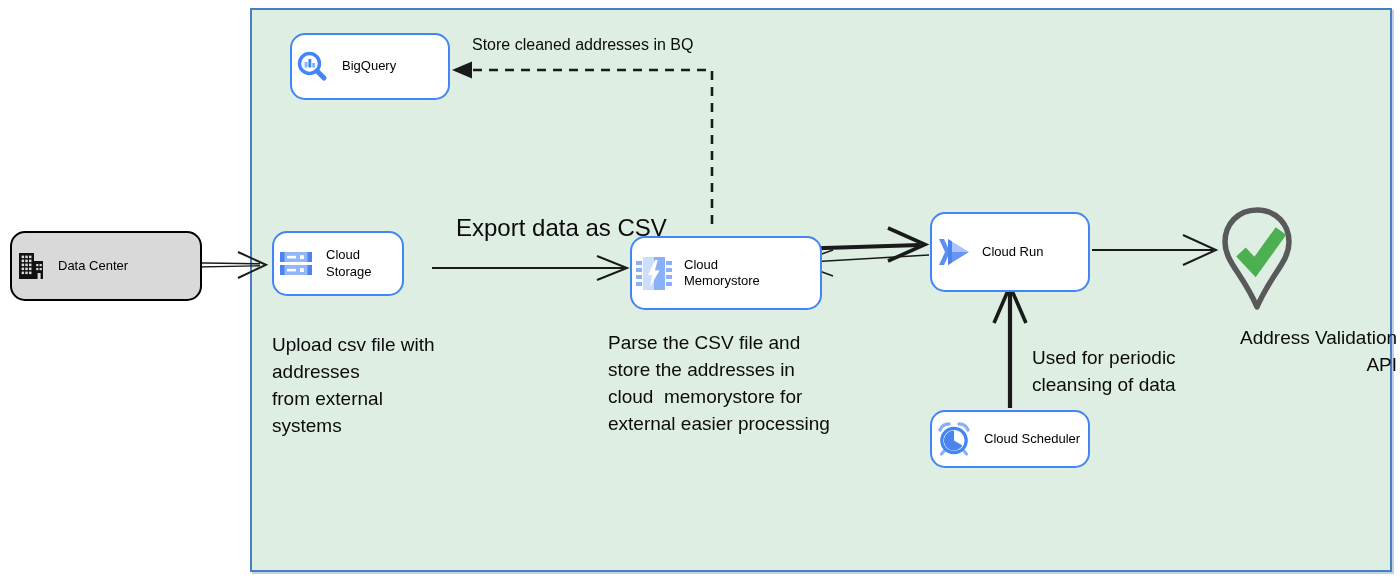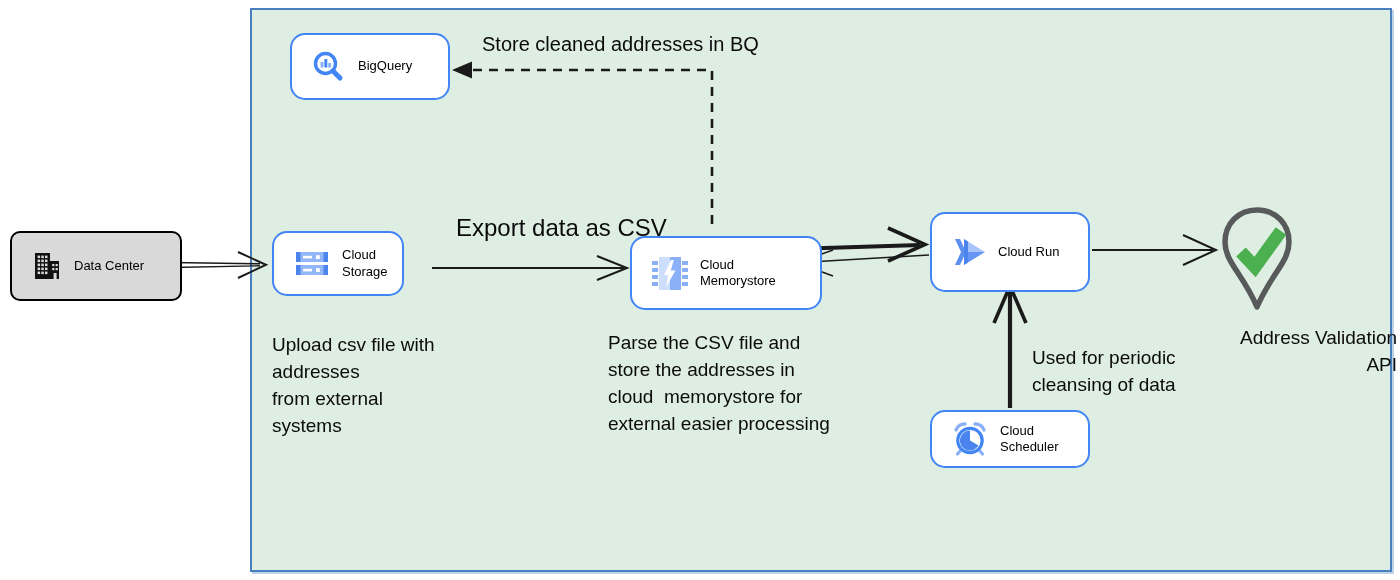--- a/index.html
+++ b/index.html
@@ -4,35 +4,35 @@
 <style>
   html,body{margin:0;padding:0;background:#ffffff;font-family:"Liberation Sans",sans-serif;}
   #stage{position:relative;width:1400px;height:580px;background:#ffffff;overflow:hidden;}
 
   
   .boundary{position:absolute;left:250px;top:8px;width:1138px;height:560px;
     background:#deeee3;border:2px solid #4a7fbf;box-shadow:2px 2px 0 rgba(140,175,210,.55);}
 
   
   .node{position:absolute;display:flex;align-items:center;gap:12px;box-sizing:border-box;
-    background:#ffffff;border:2px solid #4285f4;border-radius:15px;padding:0 20px;z-index:4;}
+    background:#ffffff;border:2px solid #4285f4;border-radius:15px;padding:0 4px;z-index:4;}
   .node .label{font-size:13px;color:#000;line-height:1.25;}
   .node .icon{flex:0 0 auto;display:flex;align-items:center;justify-content:center;}
 
-  .n-datacenter{left:10px;top:231px;width:172px;height:70px;background:#d9d9d9;
-    border:2px solid #000;border-radius:10px;}
+  .n-datacenter{left:10px;top:231px;width:192px;height:70px;background:#d9d9d9;
+    border:2px solid #000;border-radius:15px;}
   .n-bigquery{left:290px;top:33px;width:160px;height:67px;}
   .n-storage{left:272px;top:231px;width:132px;height:65px;}
   .n-memorystore{left:630px;top:236px;width:192px;height:74px;align-items:center;}
   .n-run{left:930px;top:212px;width:160px;height:80px;}
   .n-scheduler{left:930px;top:410px;width:160px;height:58px;}
 
   .annotation{position:absolute;color:#0b0b0b;font-size:19px;line-height:27px;
     white-space:pre-wrap;z-index:6;}
-  .a-store-bq{left:482px;top:31px;font-size:20px;}
+  .a-store-bq{left:472px;top:31px;font-size:16px;}
   .a-export{left:456px;top:214px;font-size:24px;}
   .a-upload{left:272px;top:331px;}
   .a-parse{left:608px;top:329px;}
   .a-periodic{left:1032px;top:344px;}
   .a-address{left:1240px;top:324px;text-align:right;}
 
   .arrow-layer{position:absolute;left:0;top:0;z-index:3;pointer-events:none;}
   .pin-wrap{position:absolute;left:1218px;top:204px;width:78px;height:112px;z-index:4;}
 </style>
 </head>

